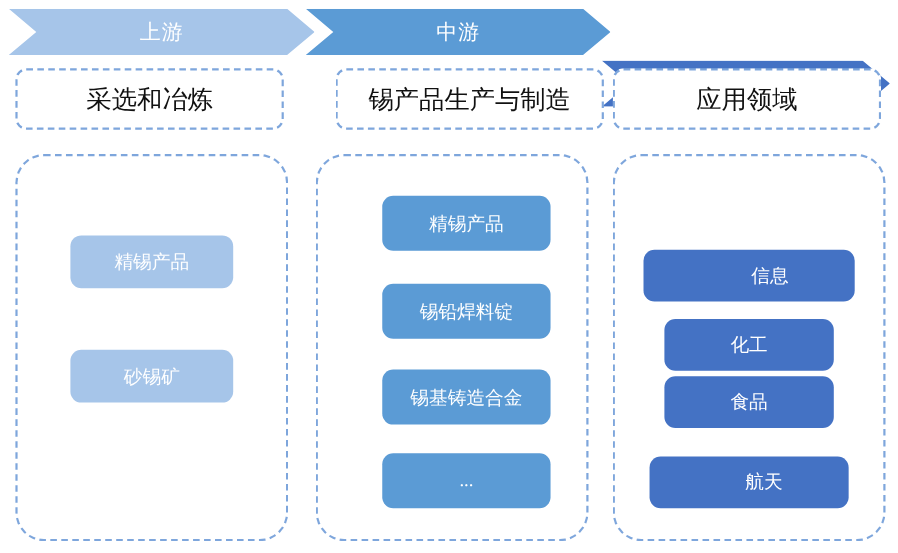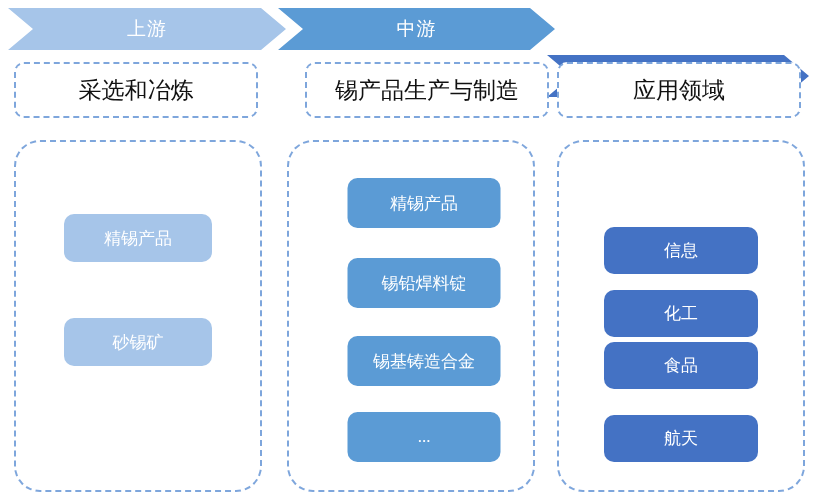--- a/index.html
+++ b/index.html
@@ -58,24 +58,24 @@
   .c1-b2{top:176px;}  
 
   .c2-btn{width:153px;height:50px;}
   .c2-b1{top:36px;}   
   .c2-b2{top:116px;}  
   .c2-b3{top:194px;}  
   .c2-b4{top:270px;}  
 
   .c3-btn{width:154px;height:47px;}
   .c3-b1{top:23px;}   
-  .c3-b2{top:85px;}   
+  .c3-b2{top:85px;padding-left:38px;}   
   .c3-b3{top:148px;}  
   .c3-b4{top:200px;}  
-  .c3-b5{top:273px;}  
+  .c3-b5{top:273px;padding-left:27px;}  
 </style>
 </head>
 <body>
 
 <div class="canvas">
 
   <div class="chevron chev-up">
     <span>上游</span>
   </div>
   <div class="chevron chev-mid">

